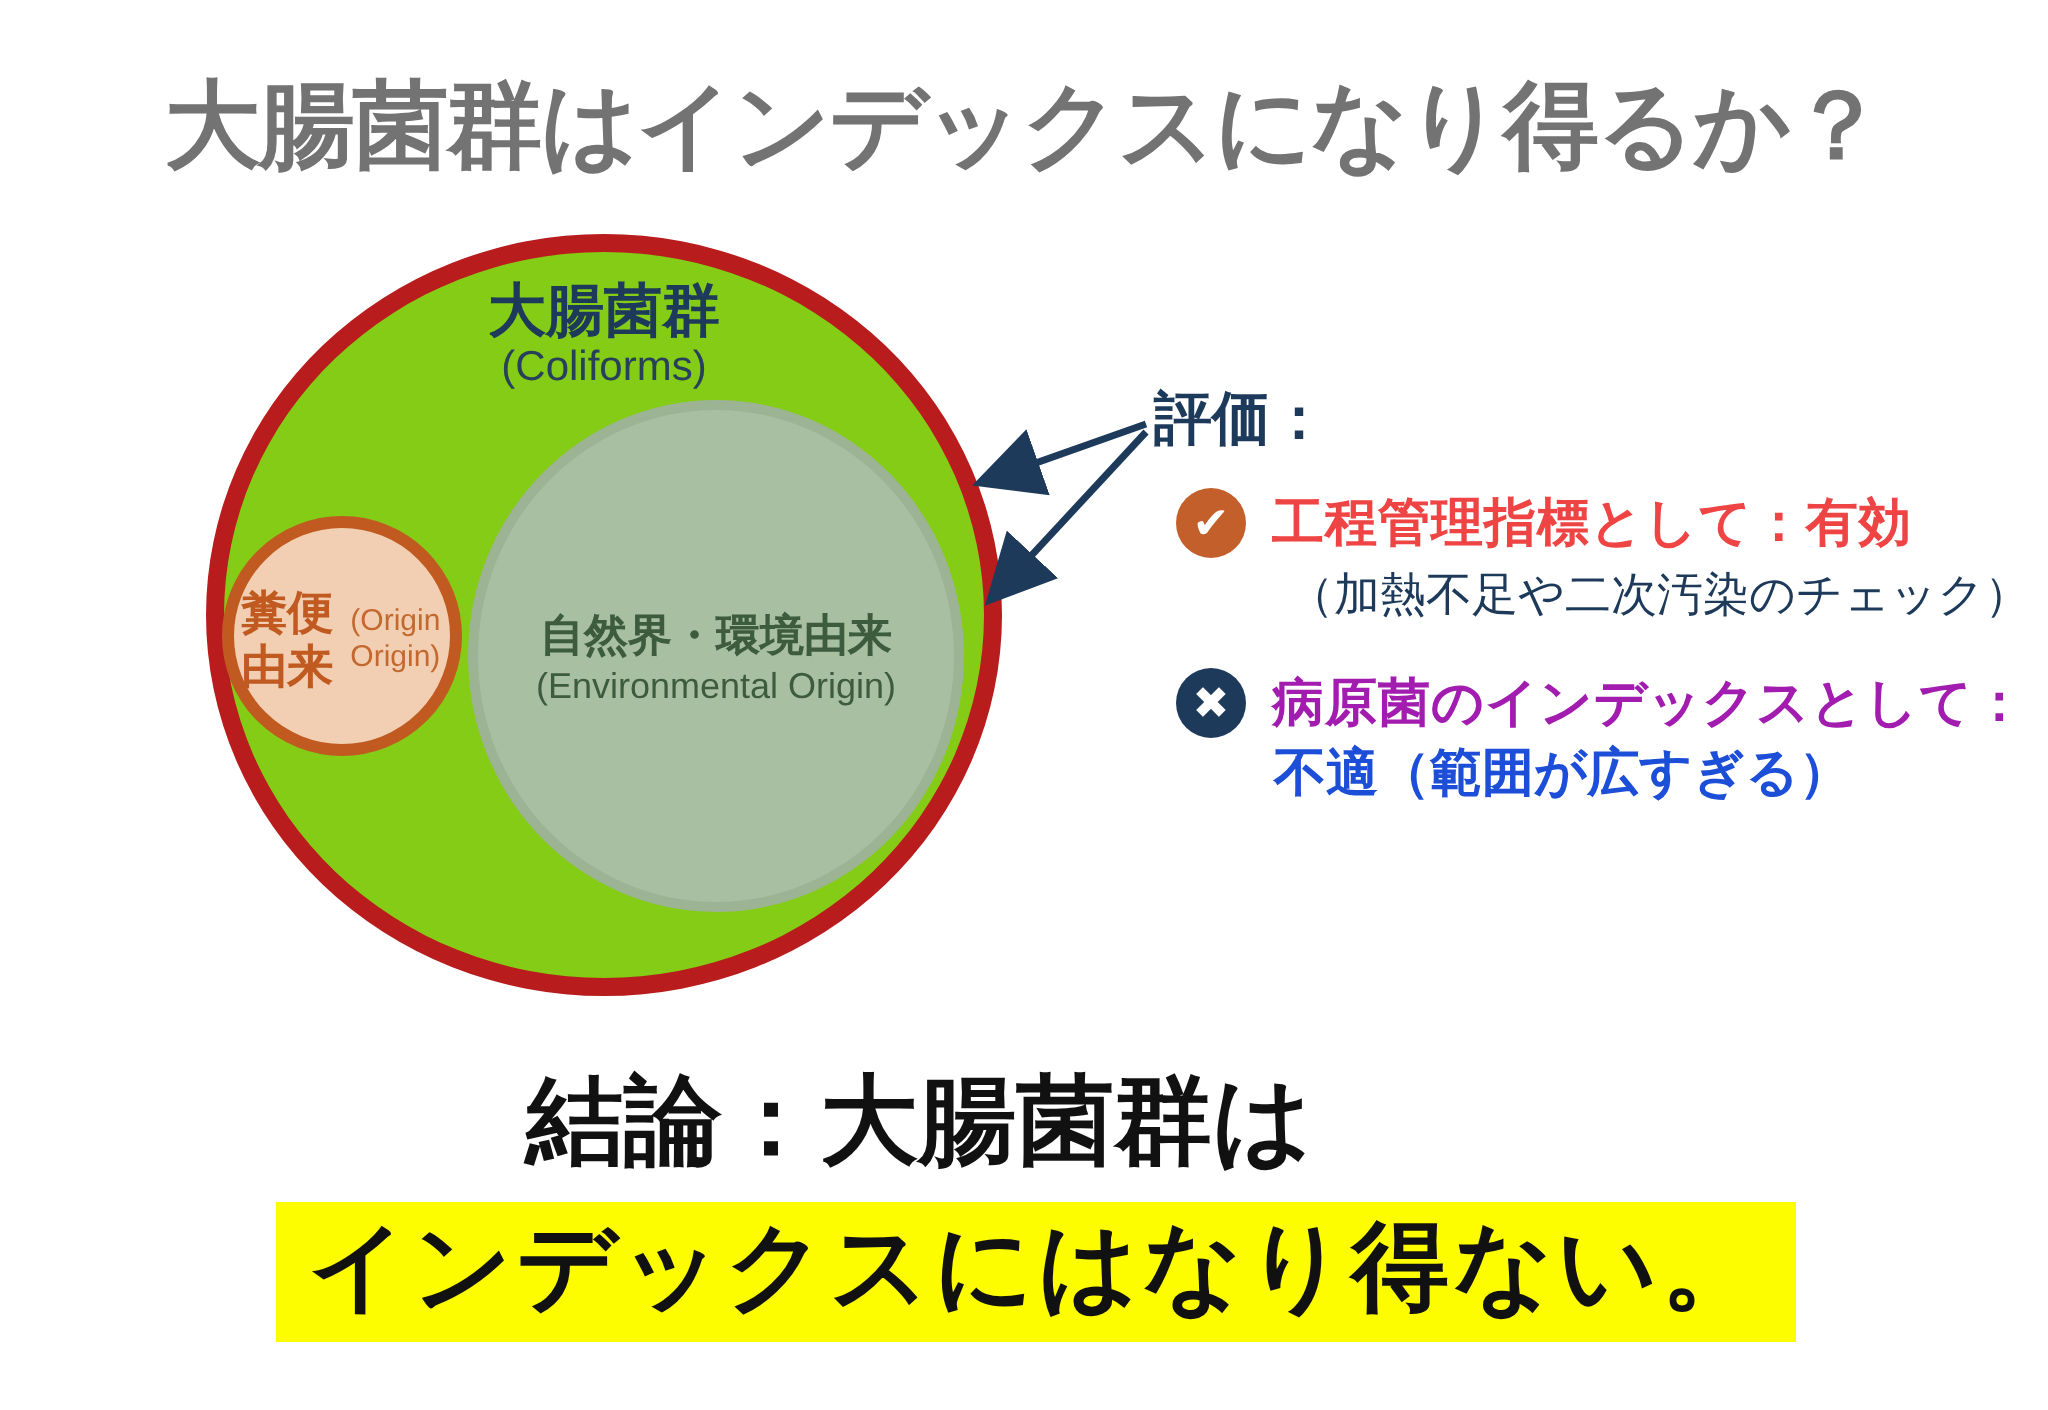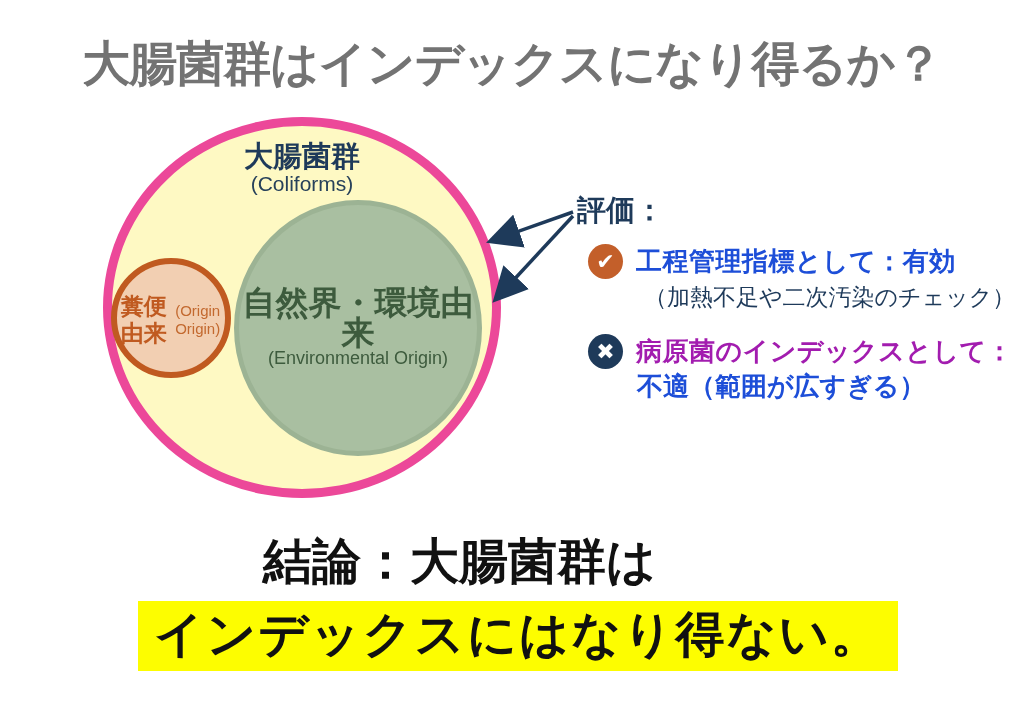--- a/index.html
+++ b/index.html
@@ -16,22 +16,22 @@
     position: absolute; top: 34px; left: 0; width: 100%;
     text-align: center;
     font-size: 48px; font-weight: 800; letter-spacing: -1px;
     color: #737373; line-height: 60px;
   }
 
   
   .outer-circle {
     position: absolute; left: 103px; top: 117px;
     width: 398px; height: 381px;
-    background: #fef9c3;
-    border: 9px solid #ec4899;
+    background: #84cc16;
+    border: 9px solid #b91c1c;
     border-radius: 50%;
   }
   .outer-label {
     position: absolute; top: 14px; left: 0; width: 100%;
     text-align: center;
   }
   .outer-label .jp {
     font-size: 29px; font-weight: 800; color: #1e3a5a; line-height: 32px;
   }
   .outer-label .en {
@@ -41,21 +41,21 @@
   .env-circle {
     position: absolute; left: 122px; top: 74px;
     width: 248px; height: 256px;
     background: #a9bfa1;
     border: 5px solid #9cb394;
     border-radius: 50%;
     display: flex; flex-direction: column; align-items: center; justify-content: center;
     text-align: center;
   }
   .env-circle .jp {
-    font-size: 33px; font-weight: 800; color: #3d5b3d; line-height: 30px; font-family: Liberation Serif, serif;
+    font-size: 22px; font-weight: 800; color: #3d5b3d; line-height: 30px; font-family: Liberation Serif, serif;
   }
   .env-circle .en {
     font-size: 18px; font-weight: 500; color: #3d5b3d; line-height: 21px;
   }
 
   .fecal-circle {
     position: absolute; left: -1px; top: 132px;
     width: 120px; height: 120px;
     background: #f2cfb2;
     border: 6px solid #c05a20;
@@ -84,21 +84,21 @@
   .eval-item-2 { left: 588px; top: 334px; }
   .badge {
     width: 35px; height: 35px; border-radius: 50%;
     display: inline-flex; align-items: center; justify-content: center;
     flex: 0 0 35px;
     color: #ffffff; font-size: 22px; font-weight: 800; line-height: 35px;
   }
   .badge-check { background: #c35f2a; }
   .badge-cross { background: #1e3a5a; }
   .eval-item .txt { margin-left: 13px; font-size: 26px; font-weight: 800; line-height: 35px; letter-spacing: 0.5px; }
-  .txt-orange { color: #1d4ed8; }
+  .txt-orange { color: #ef4444; }
   .txt-navy   { color: #a21caf; }
   .eval-note-1 {
     position: absolute; left: 644px; top: 282px;
     font-size: 23px; font-weight: 500; color: #1e3a5a; line-height: 31px;
   }
   .eval-note-2 {
     position: absolute; left: 637px; top: 369px;
     font-size: 26px; font-weight: 800; color: #1d4ed8; line-height: 34px;
   }
 

